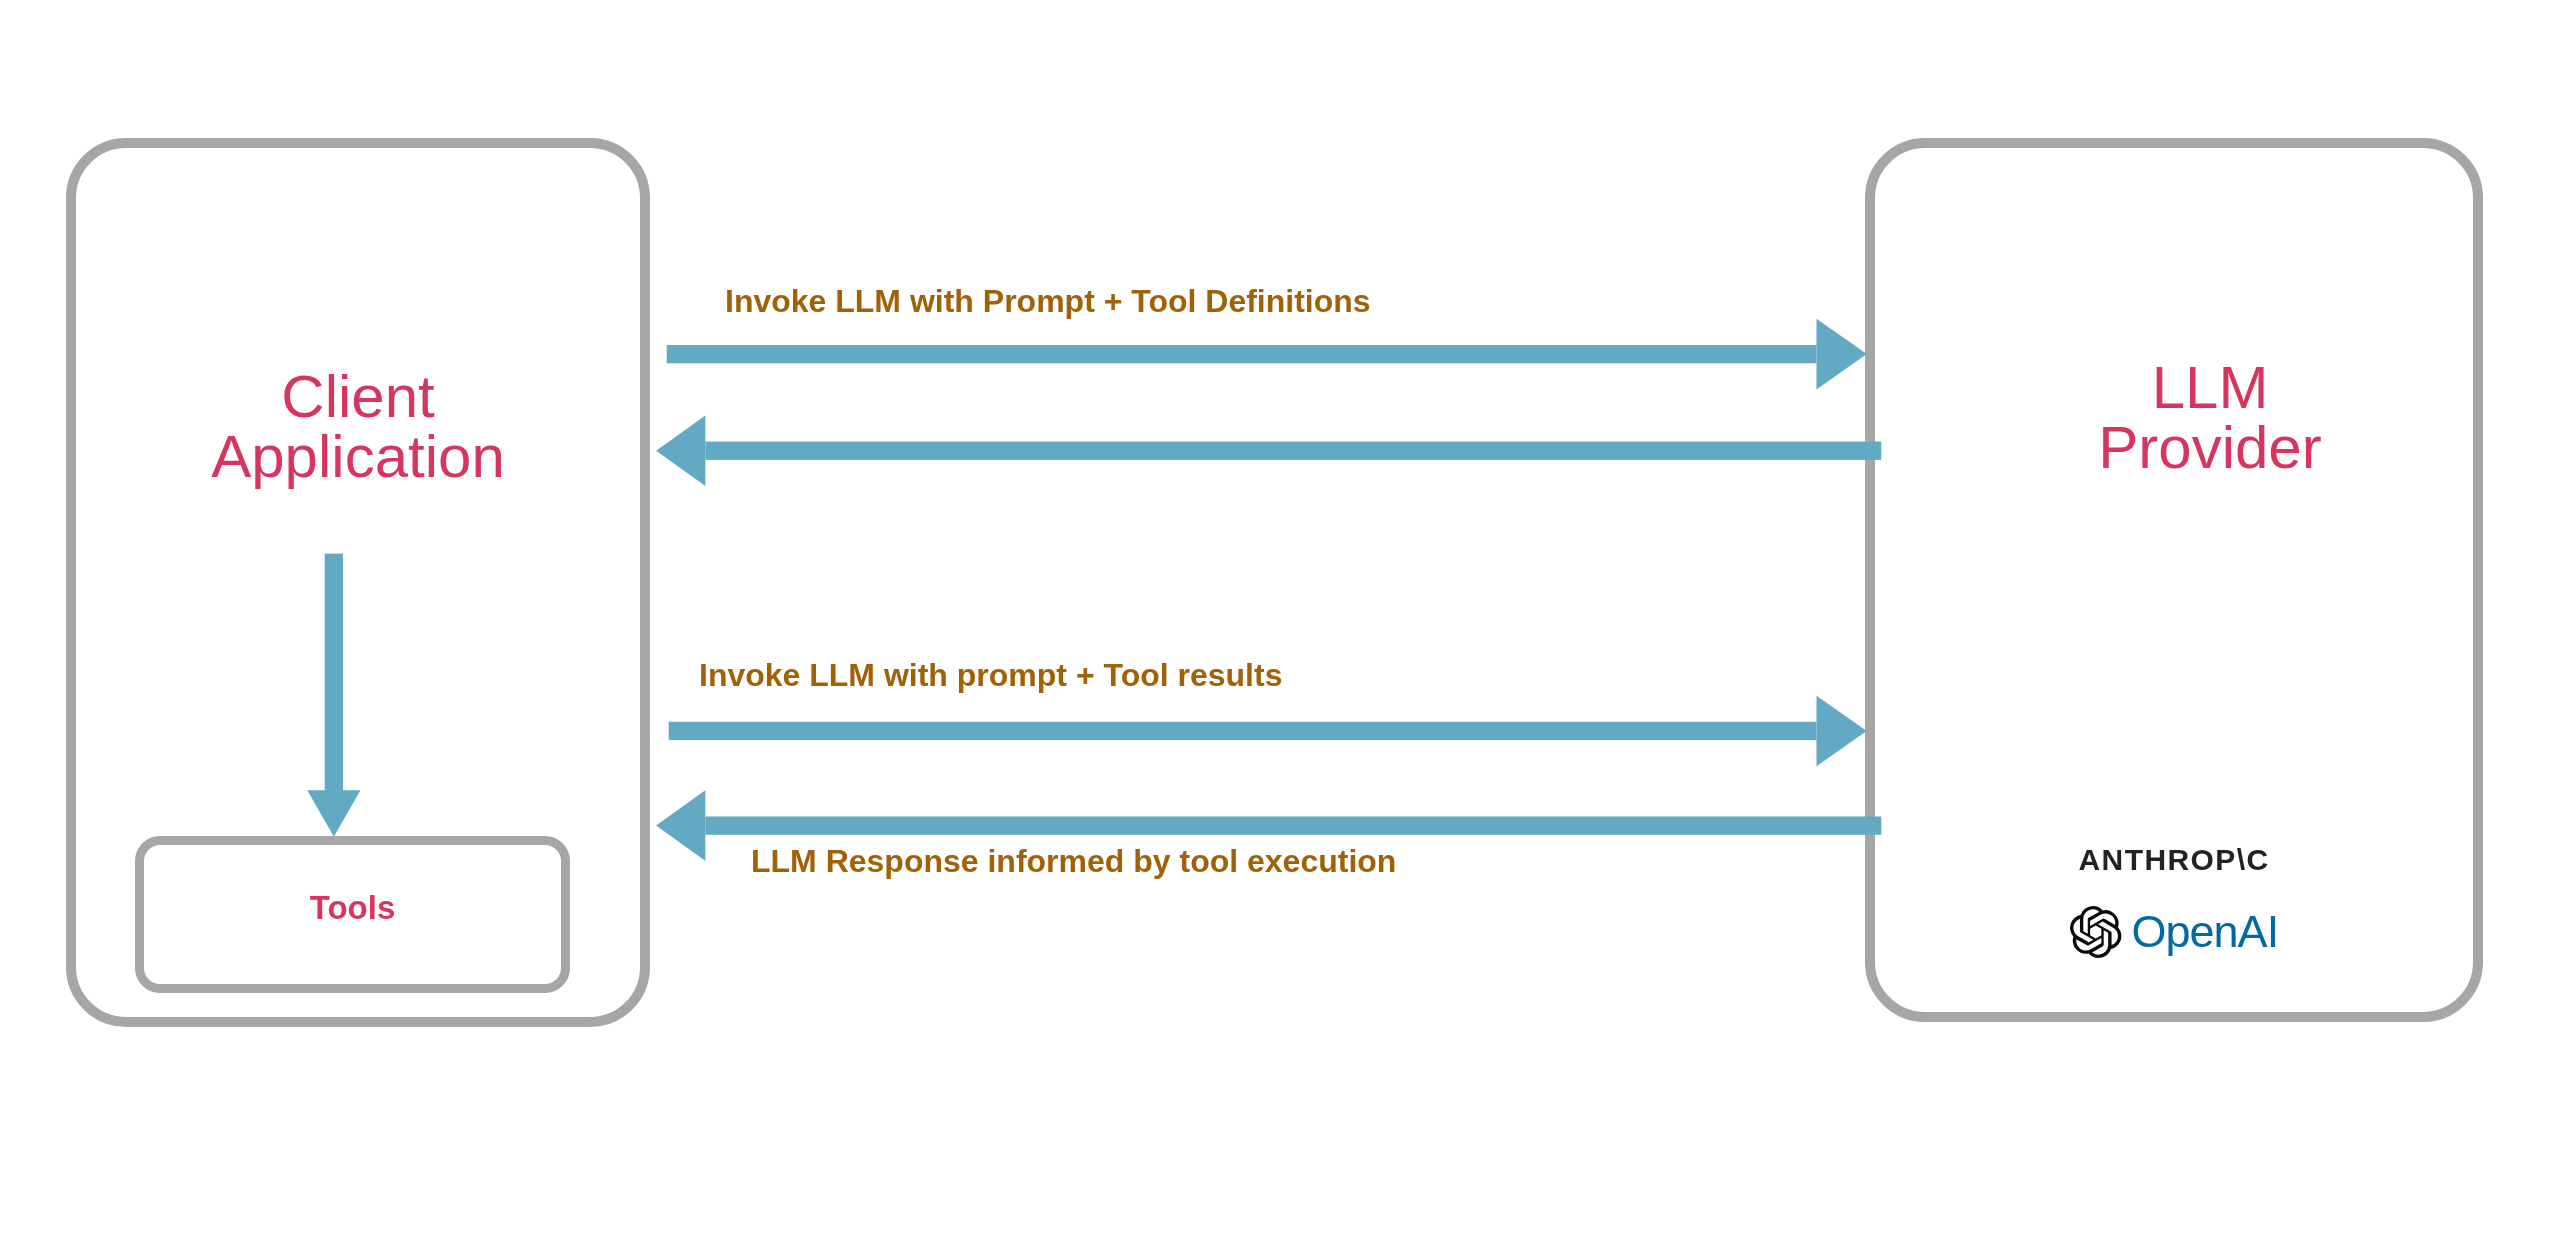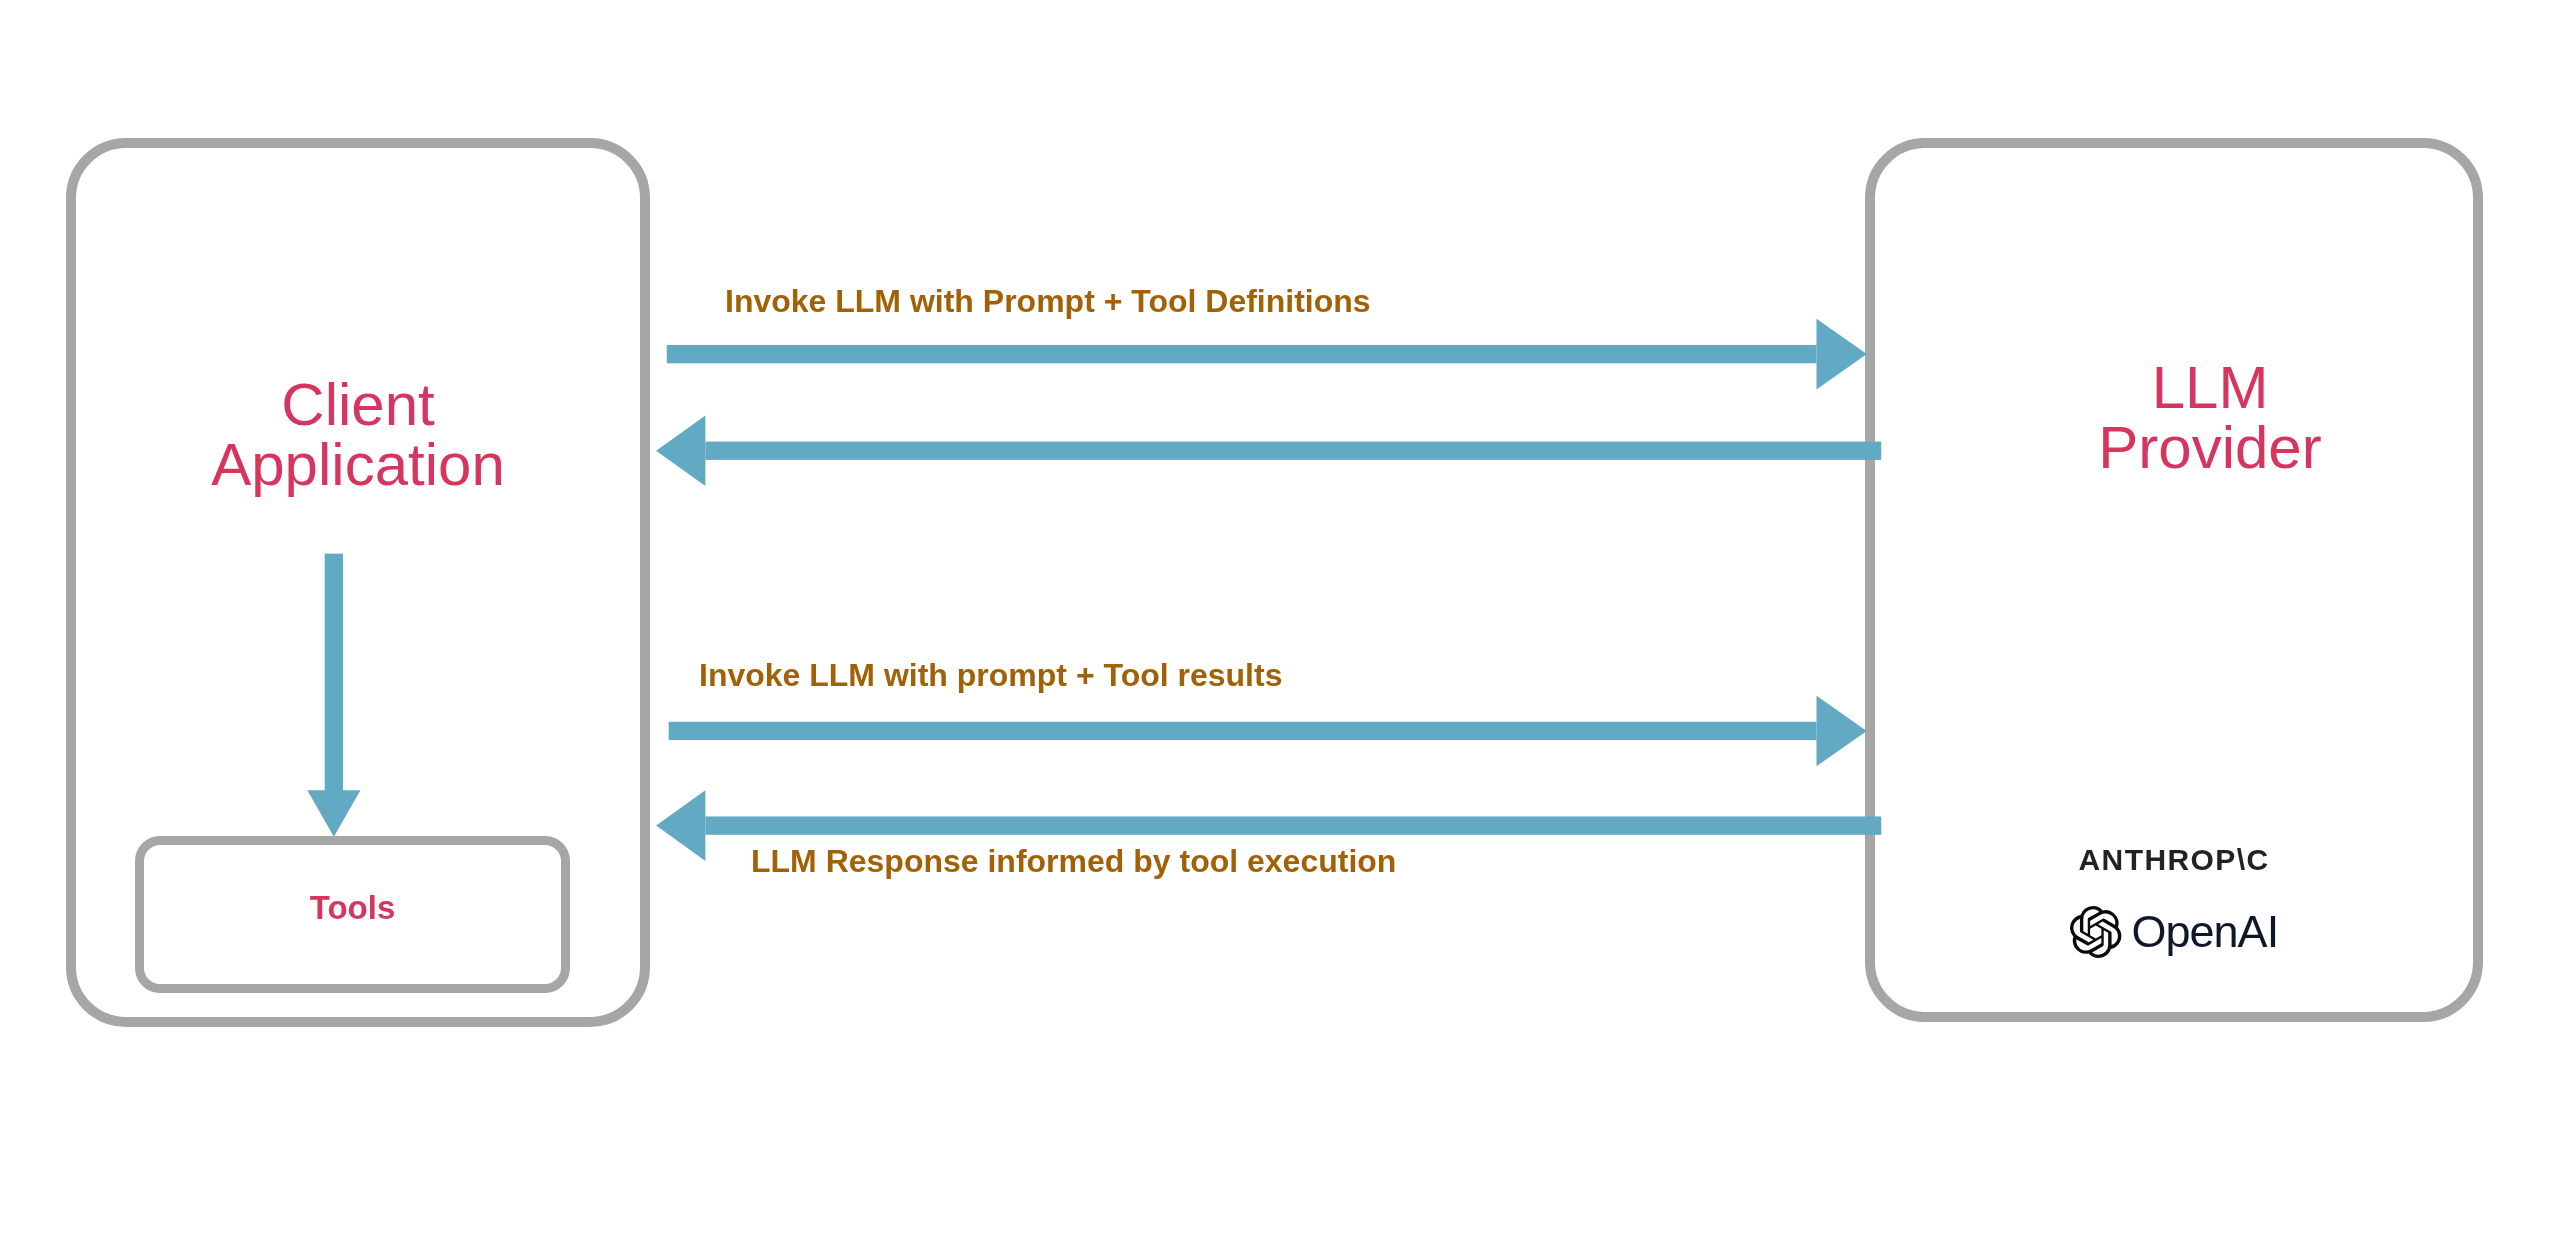--- a/index.html
+++ b/index.html
@@ -55,21 +55,20 @@
     font-weight: 400;
     line-height: 1.0;
     text-align: center;
     letter-spacing: 0px;
     white-space: pre-line;
   }
   #client-title {
     left: 66px;
     top: 367px;
     width: 584px;
-    margin-top: 8px;
   }
   #provider-title {
     left: 1865px;
     top: 358px;
     width: 690px;
   }
   #tools-label {
     position: absolute;
     left: 135px;
     top: 889px;
@@ -129,21 +128,21 @@
     left: 1865px;
     top: 906px;
     width: 618px;
     display: flex;
     align-items: center;
     justify-content: center;
     gap: 9.7px;
   }
   #openai-mark { display: block; }
   #openai-wordmark {
-    color: #0f172a;
+    color: #0369a1;
     font-size: 45px;
     font-weight: normal;
     letter-spacing: -1px;
   }
 </style>
 </head>
 <body>
 
 <div id="canvas">
 

